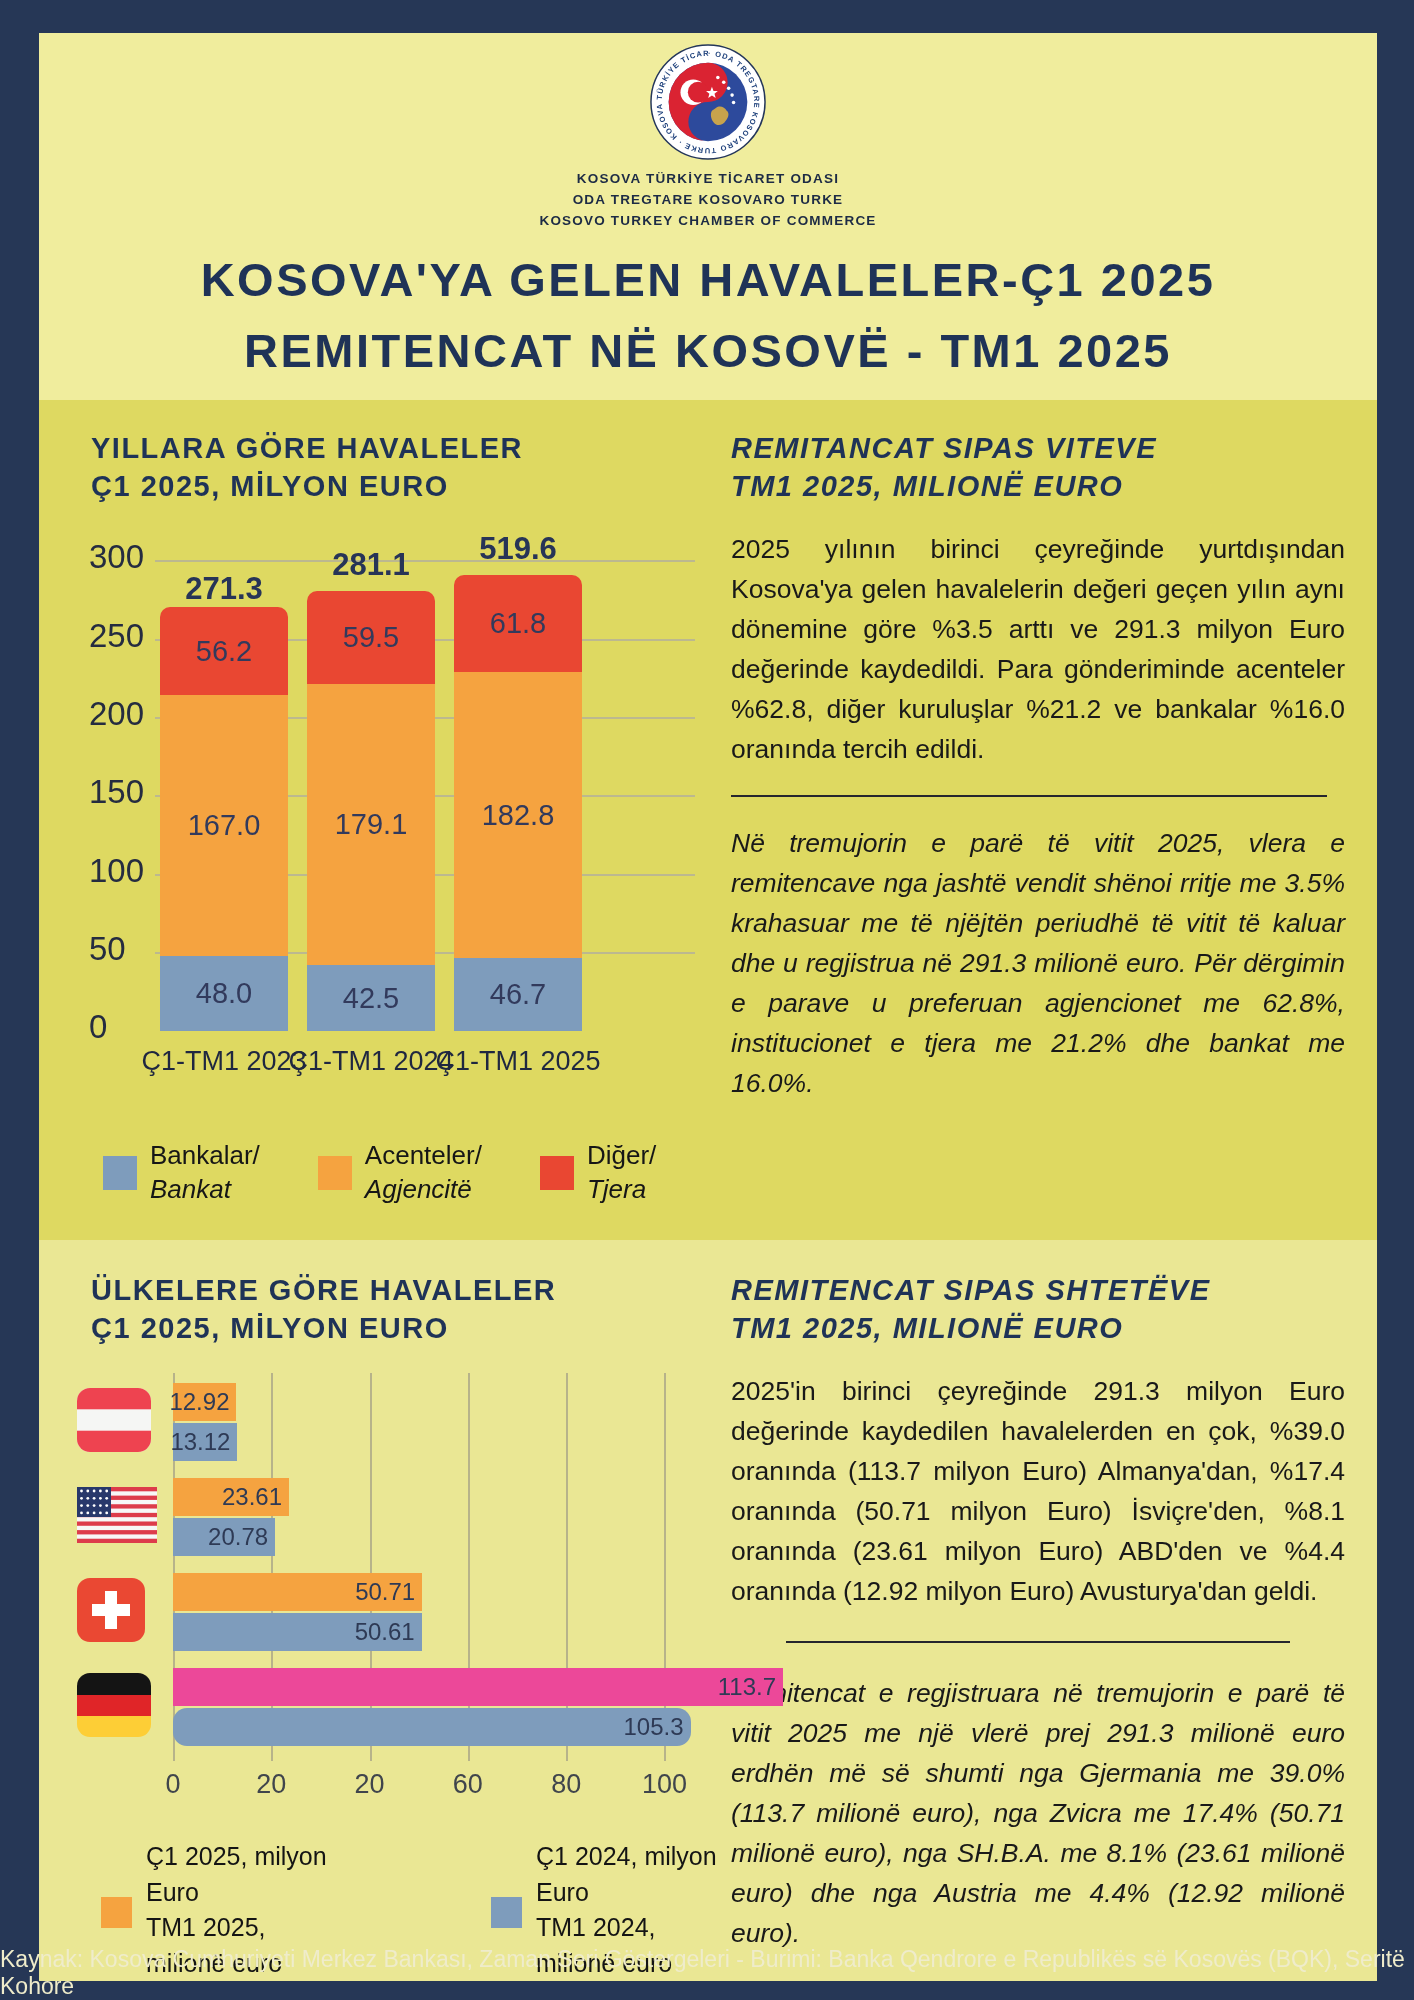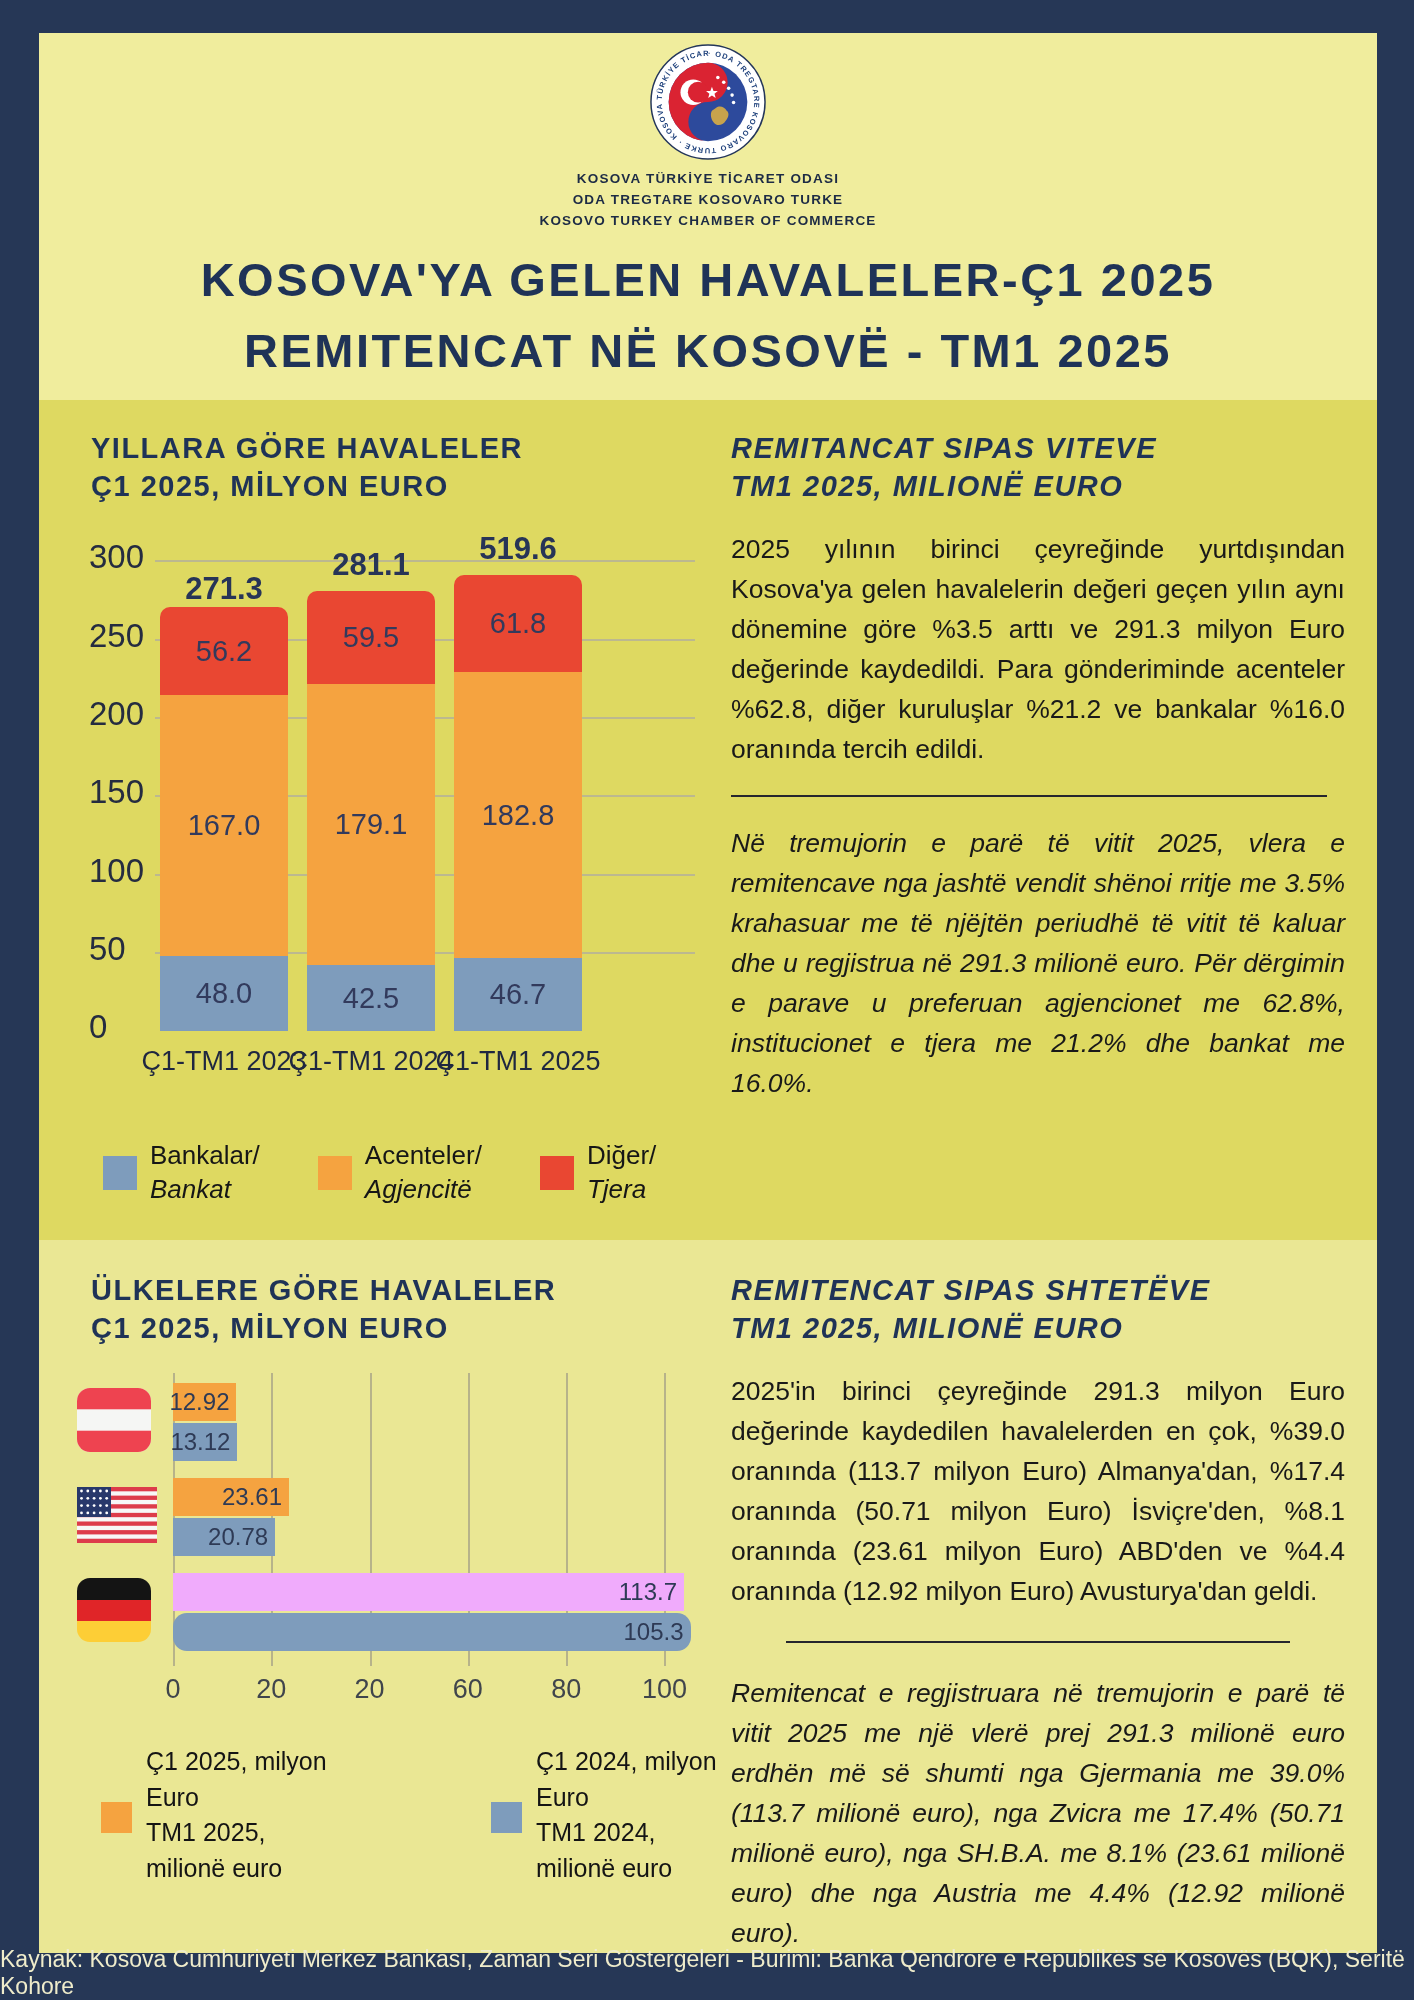--- a/index.html
+++ b/index.html
@@ -260,34 +260,49 @@
             <div>
               <div class="hc-bar" style="width: 116.032px; background: rgb(245, 163, 64);">
                 <span class="hc-lab">23.61</span>
               </div>
               <div class="hc-bar" style="width: 102.124px; background: rgb(126, 156, 188);">
                 <span class="hc-lab">20.78</span>
               </div>
             </div>
           </div>
           <div class="hc-row">
+            <div class="hc-flag"><svg width="68" height="64" viewBox="0 0 68 64">
+                <rect width="68" height="64" rx="13" fill="#ea4833"></rect>
+                <rect x="28" y="13" width="12" height="38" fill="#fff"></rect>
+                <rect x="15" y="26" width="38" height="12" fill="#fff"></rect>
+              </svg></div>
+            <div>
+              <div class="hc-bar" style="width: 249.216px; background: rgb(245, 163, 64);">
+                <span class="hc-lab">50.71</span>
+              </div>
+              <div class="hc-bar" style="width: 248.724px; background: rgb(126, 156, 188);">
+                <span class="hc-lab">50.61</span>
+              </div>
+            </div>
+          </div>
+          <div class="hc-row">
             <div class="hc-flag"><svg width="74" height="64" viewBox="0 0 74 64">
                 <defs>
                   <clipPath id="cDE">
                     <rect width="74" height="64" rx="13"></rect>
                   </clipPath>
                 </defs>
                 <g clip-path="url(#cDE)">
                   <rect width="74" height="22" fill="#141414"></rect>
                   <rect y="22" width="74" height="21" fill="#e02528"></rect>
                   <rect y="43" width="74" height="21" fill="#fdce36"></rect>
                 </g>
               </svg></div>
             <div>
-              <div class="hc-bar" style="width: 511px; background: #f0abfc;">
+              <div class="hc-bar" style="width: 610px; background: #ec4899;">
                 <span class="hc-lab">113.7</span>
               </div>
               <div class="hc-bar" style="width: 517.5px; background: rgb(126, 156, 188); border-radius: 14px;">
                 <span class="hc-lab">105.3</span>
               </div>
             </div>
           </div>
           <div class="hc-axis">
             <span class="hc-tick" style="left: 0px;">0</span>
             <span class="hc-tick" style="left: 98.2906px;">20</span>

